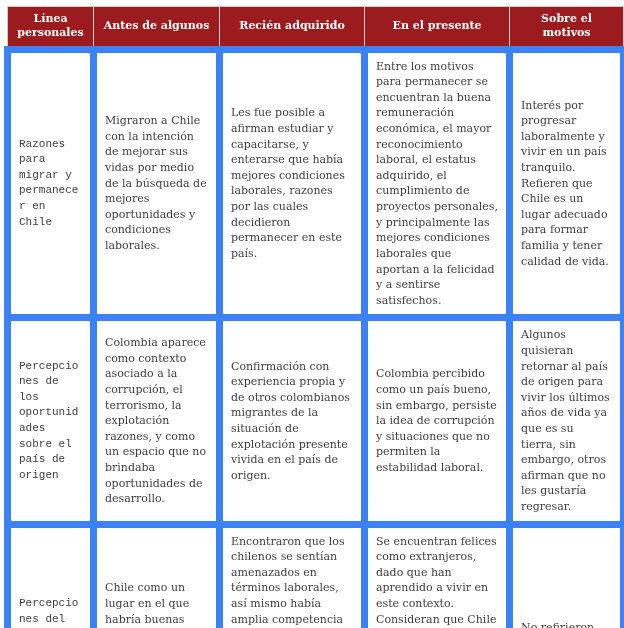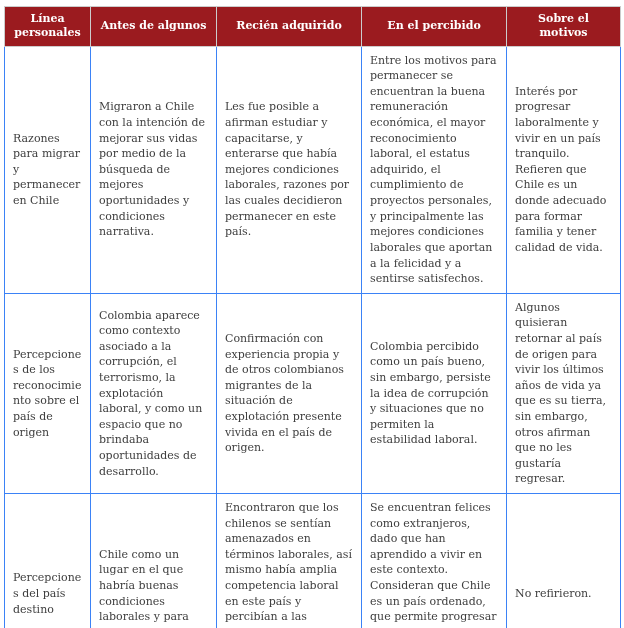--- a/index.html
+++ b/index.html
@@ -31,25 +31,26 @@
     padding: 5px 6px;
     border: 1px solid #cccccc;
   }
   table.narrative-table td {
     font-size: 11px;
     color: #3e3e3e;
     line-height: 1.42;
     vertical-align: middle;
     text-align: left;
     padding: 6px 8px;
-    border: 1px solid #3b82f6;
+    border: 7px solid #3b82f6;
     word-wrap: break-word;
   }
   td.label-cell {
     color: #3e3e3e;
+    font-family: Liberation Mono, monospace;
   }
   tr.r1 { height: 230px; }
   tr.r2 { height: 182px; }
   tr.r3 { height: 150px; }
 </style>
 </head>
 <body>
 
 <div class="page">
 
@@ -59,35 +60,35 @@
       <col style="width:126px">
       <col style="width:145px">
       <col style="width:145px">
       <col style="width:114px">
     </colgroup>
     <thead>
       <tr>
         <th>Línea personales</th>
         <th>Antes de algunos</th>
         <th>Recién adquirido</th>
-        <th>En el percibido</th>
+        <th>En el presente</th>
         <th>Sobre el motivos</th>
       </tr>
     </thead>
     <tbody>
       <tr class="r1">
         <td class="label-cell">Razones para migrar y permanecer en Chile</td>
-        <td>Migraron a Chile con la intención de mejorar sus vidas por medio de la búsqueda de mejores oportunidades y condiciones narrativa.</td>
+        <td>Migraron a Chile con la intención de mejorar sus vidas por medio de la búsqueda de mejores oportunidades y condiciones laborales.</td>
         <td>Les fue posible a afirman estudiar y capacitarse, y enterarse que había mejores condiciones laborales, razones por las cuales decidieron permanecer en este país.</td>
         <td>Entre los motivos para permanecer se encuentran la buena remuneración económica, el mayor reconocimiento laboral, el estatus adquirido, el cumplimiento de proyectos personales, y principalmente las mejores condiciones laborales que aportan a la felicidad y a sentirse satisfechos.</td>
-        <td>Interés por progresar laboralmente y vivir en un país tranquilo. Refieren que Chile es un donde adecuado para formar familia y tener calidad de vida.</td>
+        <td>Interés por progresar laboralmente y vivir en un país tranquilo. Refieren que Chile es un lugar adecuado para formar familia y tener calidad de vida.</td>
       </tr>
       <tr class="r2">
-        <td class="label-cell">Percepciones de los reconocimiento sobre el país de origen</td>
-        <td>Colombia aparece como contexto asociado a la corrupción, el terrorismo, la explotación laboral, y como un espacio que no brindaba oportunidades de desarrollo.</td>
+        <td class="label-cell">Percepciones de los oportunidades sobre el país de origen</td>
+        <td>Colombia aparece como contexto asociado a la corrupción, el terrorismo, la explotación razones, y como un espacio que no brindaba oportunidades de desarrollo.</td>
         <td>Confirmación con experiencia propia y de otros colombianos migrantes de la situación de explotación presente vivida en el país de origen.</td>
         <td>Colombia percibido como un país bueno, sin embargo, persiste la idea de corrupción y situaciones que no permiten la estabilidad laboral.</td>
         <td>Algunos quisieran retornar al país de origen para vivir los últimos años de vida ya que es su tierra, sin embargo, otros afirman que no les gustaría regresar.</td>
       </tr>
       <tr class="r3">
         <td class="label-cell">Percepciones del país destino</td>
         <td>Chile como un lugar en el que habría buenas condiciones laborales y para estudiar.</td>
         <td>Encontraron que los chilenos se sentían amenazados en términos laborales, así mismo había amplia competencia laboral en este país y percibían a las personas como temerosas y en ocasiones poco amables.</td>
         <td>Se encuentran felices como extranjeros, dado que han aprendido a vivir en este contexto. Consideran que Chile es un país ordenado, que permite progresar laboral y académicamente, y donde su trabajo es valorado.</td>
         <td>No refirieron.</td>

